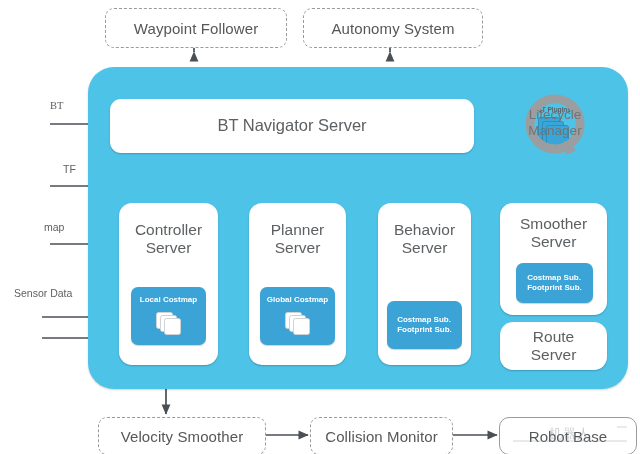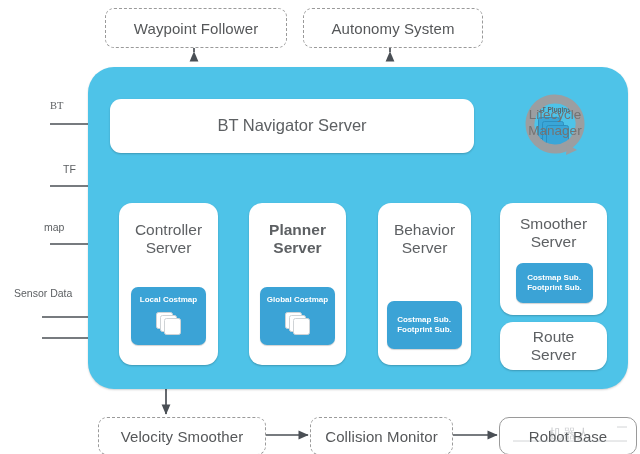--- a/index.html
+++ b/index.html
@@ -150,21 +150,21 @@
       <div class="blabel" style="margin-top:8px;font-size:8px;">Local Costmap</div>
       <span class="stack white" style="position:relative;margin-top:7px;width:26px;height:22px;">
         <i style="left:0;top:0;width:15px;height:15px;"></i>
         <i style="left:4px;top:3px;width:15px;height:15px;"></i>
         <i style="left:8px;top:6px;width:15px;height:15px;"></i>
       </span>
     </div>
   </div>
 
   <div class="card" style="left:249px;top:203px;width:97px;height:162px;">
-    <div class="title" style="margin-top:18px;font-weight:bold;">Planner
+    <div class="title" style="margin-top:18px;">Planner
 Server</div>
     <div class="badge" style="left:11px;top:84px;width:75px;height:58px;">
       <div class="blabel" style="margin-top:8px;font-size:8px;">Global Costmap</div>
       <span class="stack white" style="position:relative;margin-top:7px;width:26px;height:22px;">
         <i style="left:0;top:0;width:15px;height:15px;"></i>
         <i style="left:4px;top:3px;width:15px;height:15px;"></i>
         <i style="left:8px;top:6px;width:15px;height:15px;"></i>
       </span>
     </div>
   </div>

